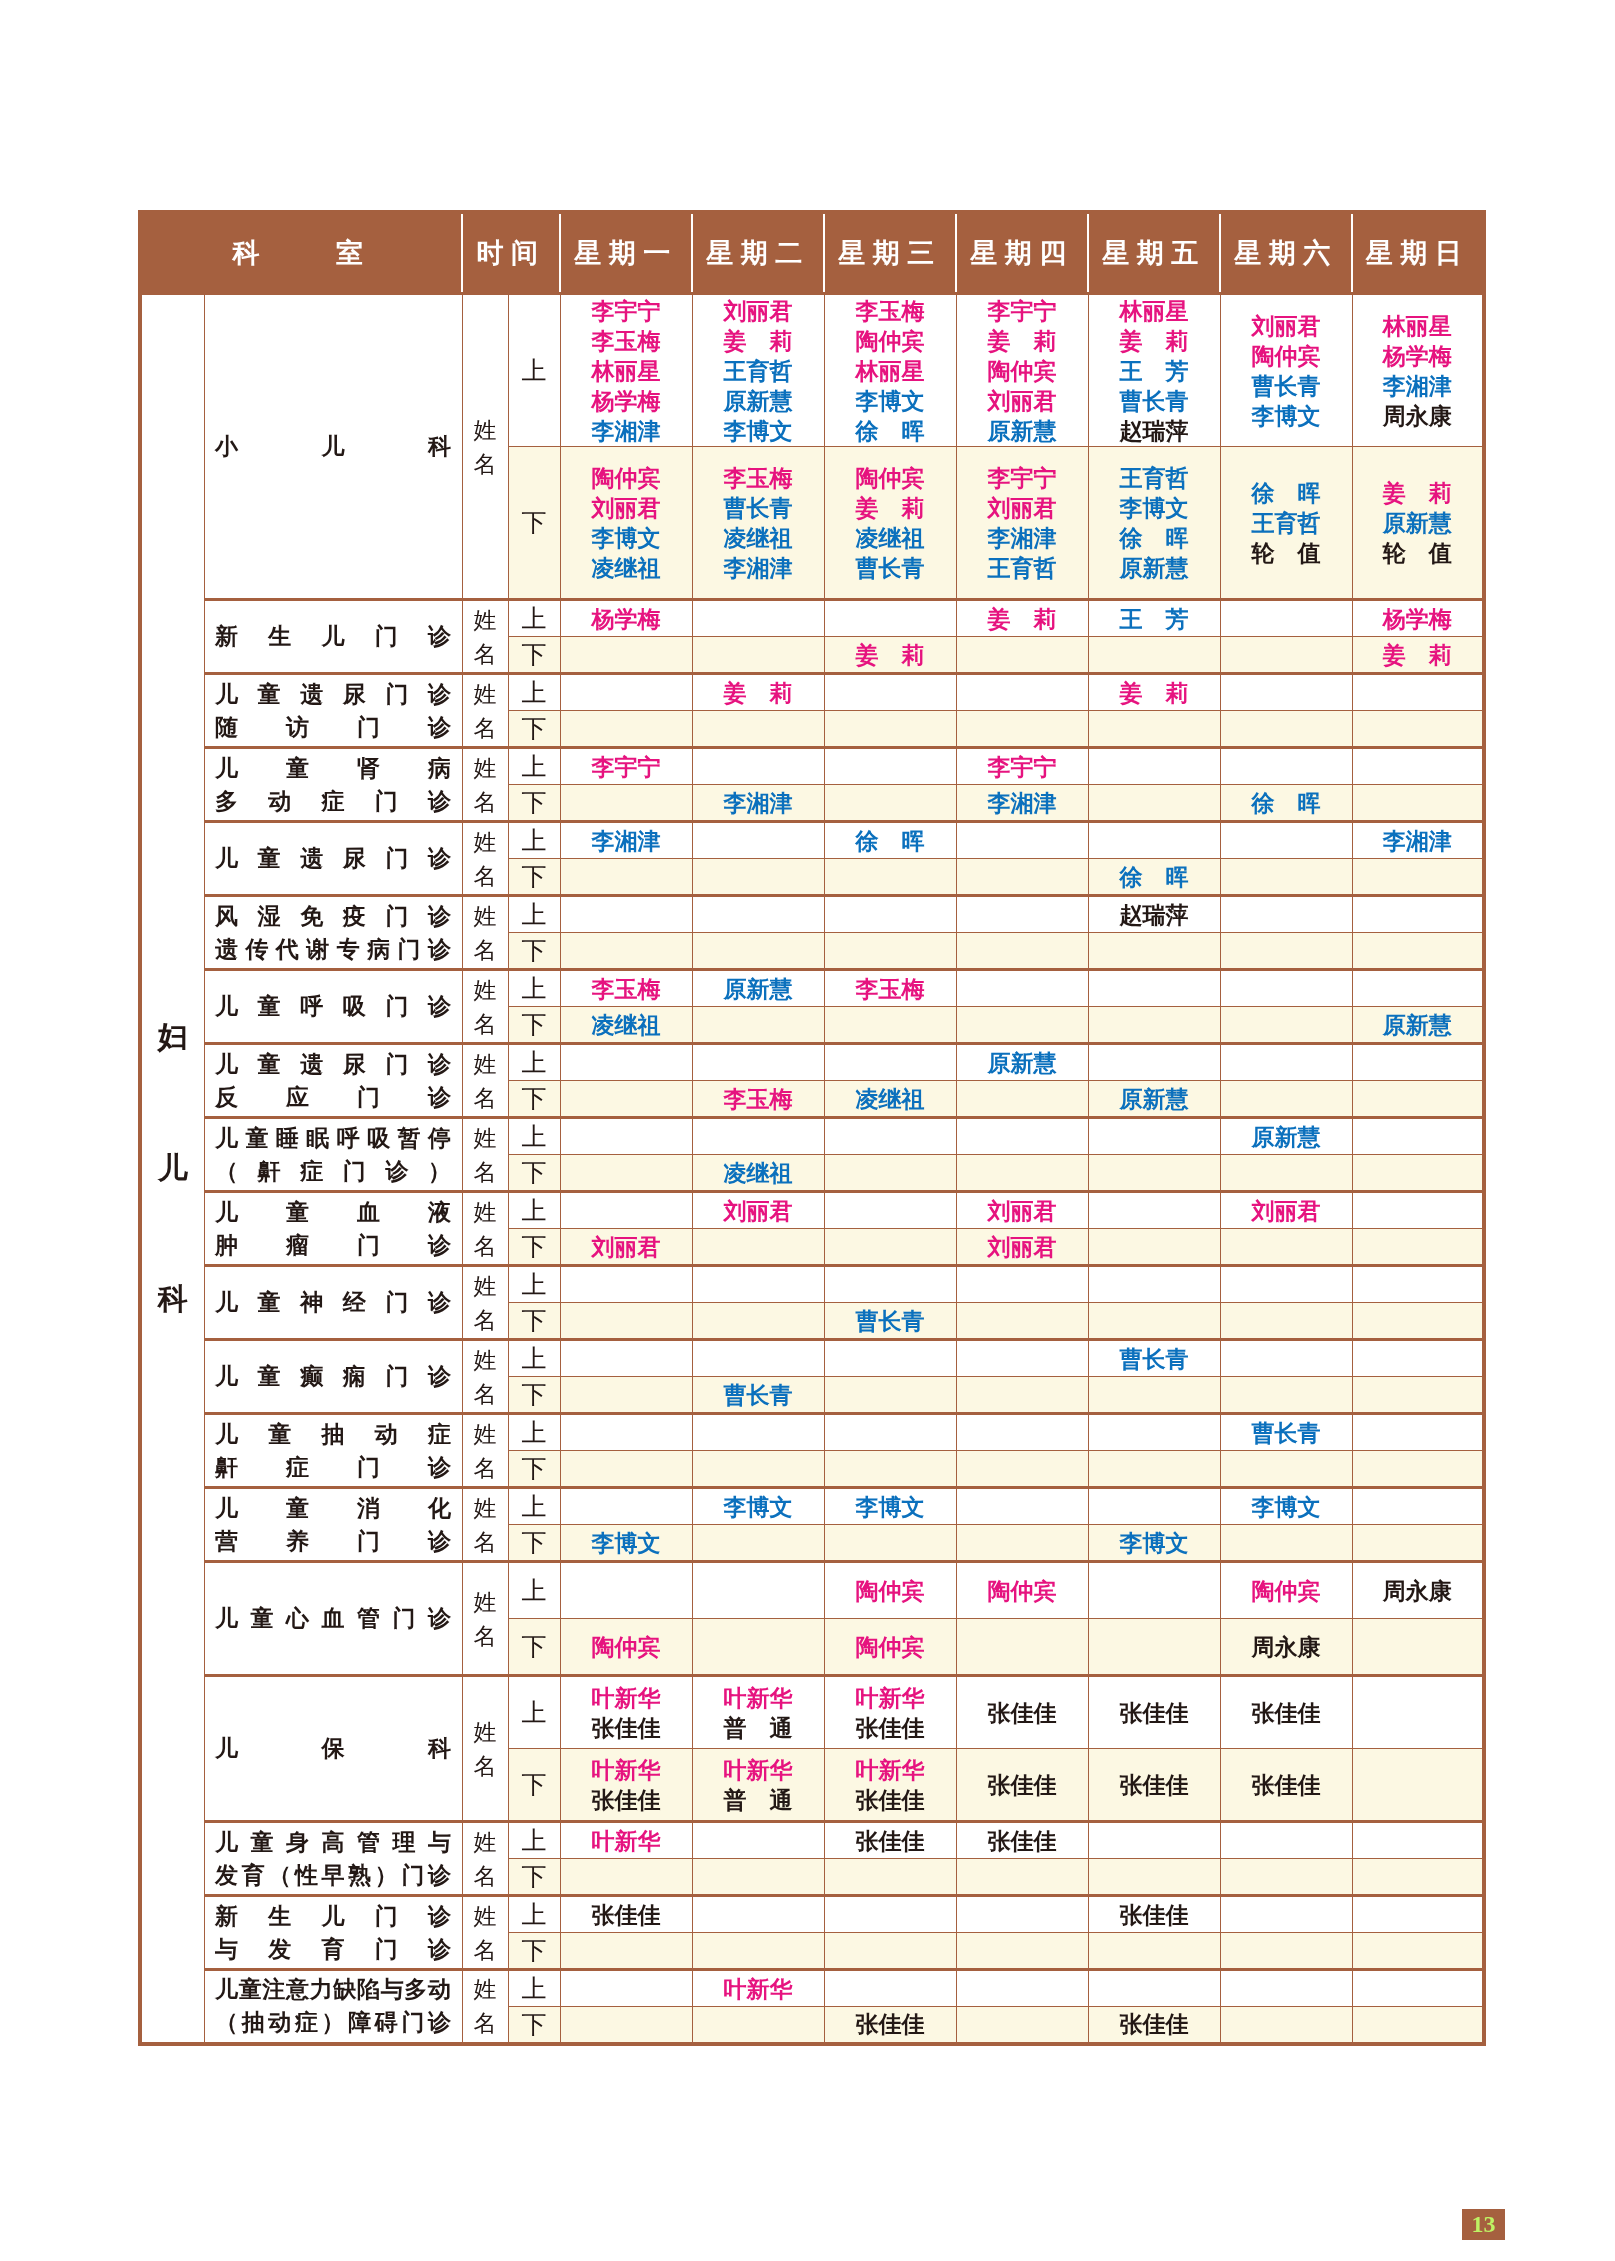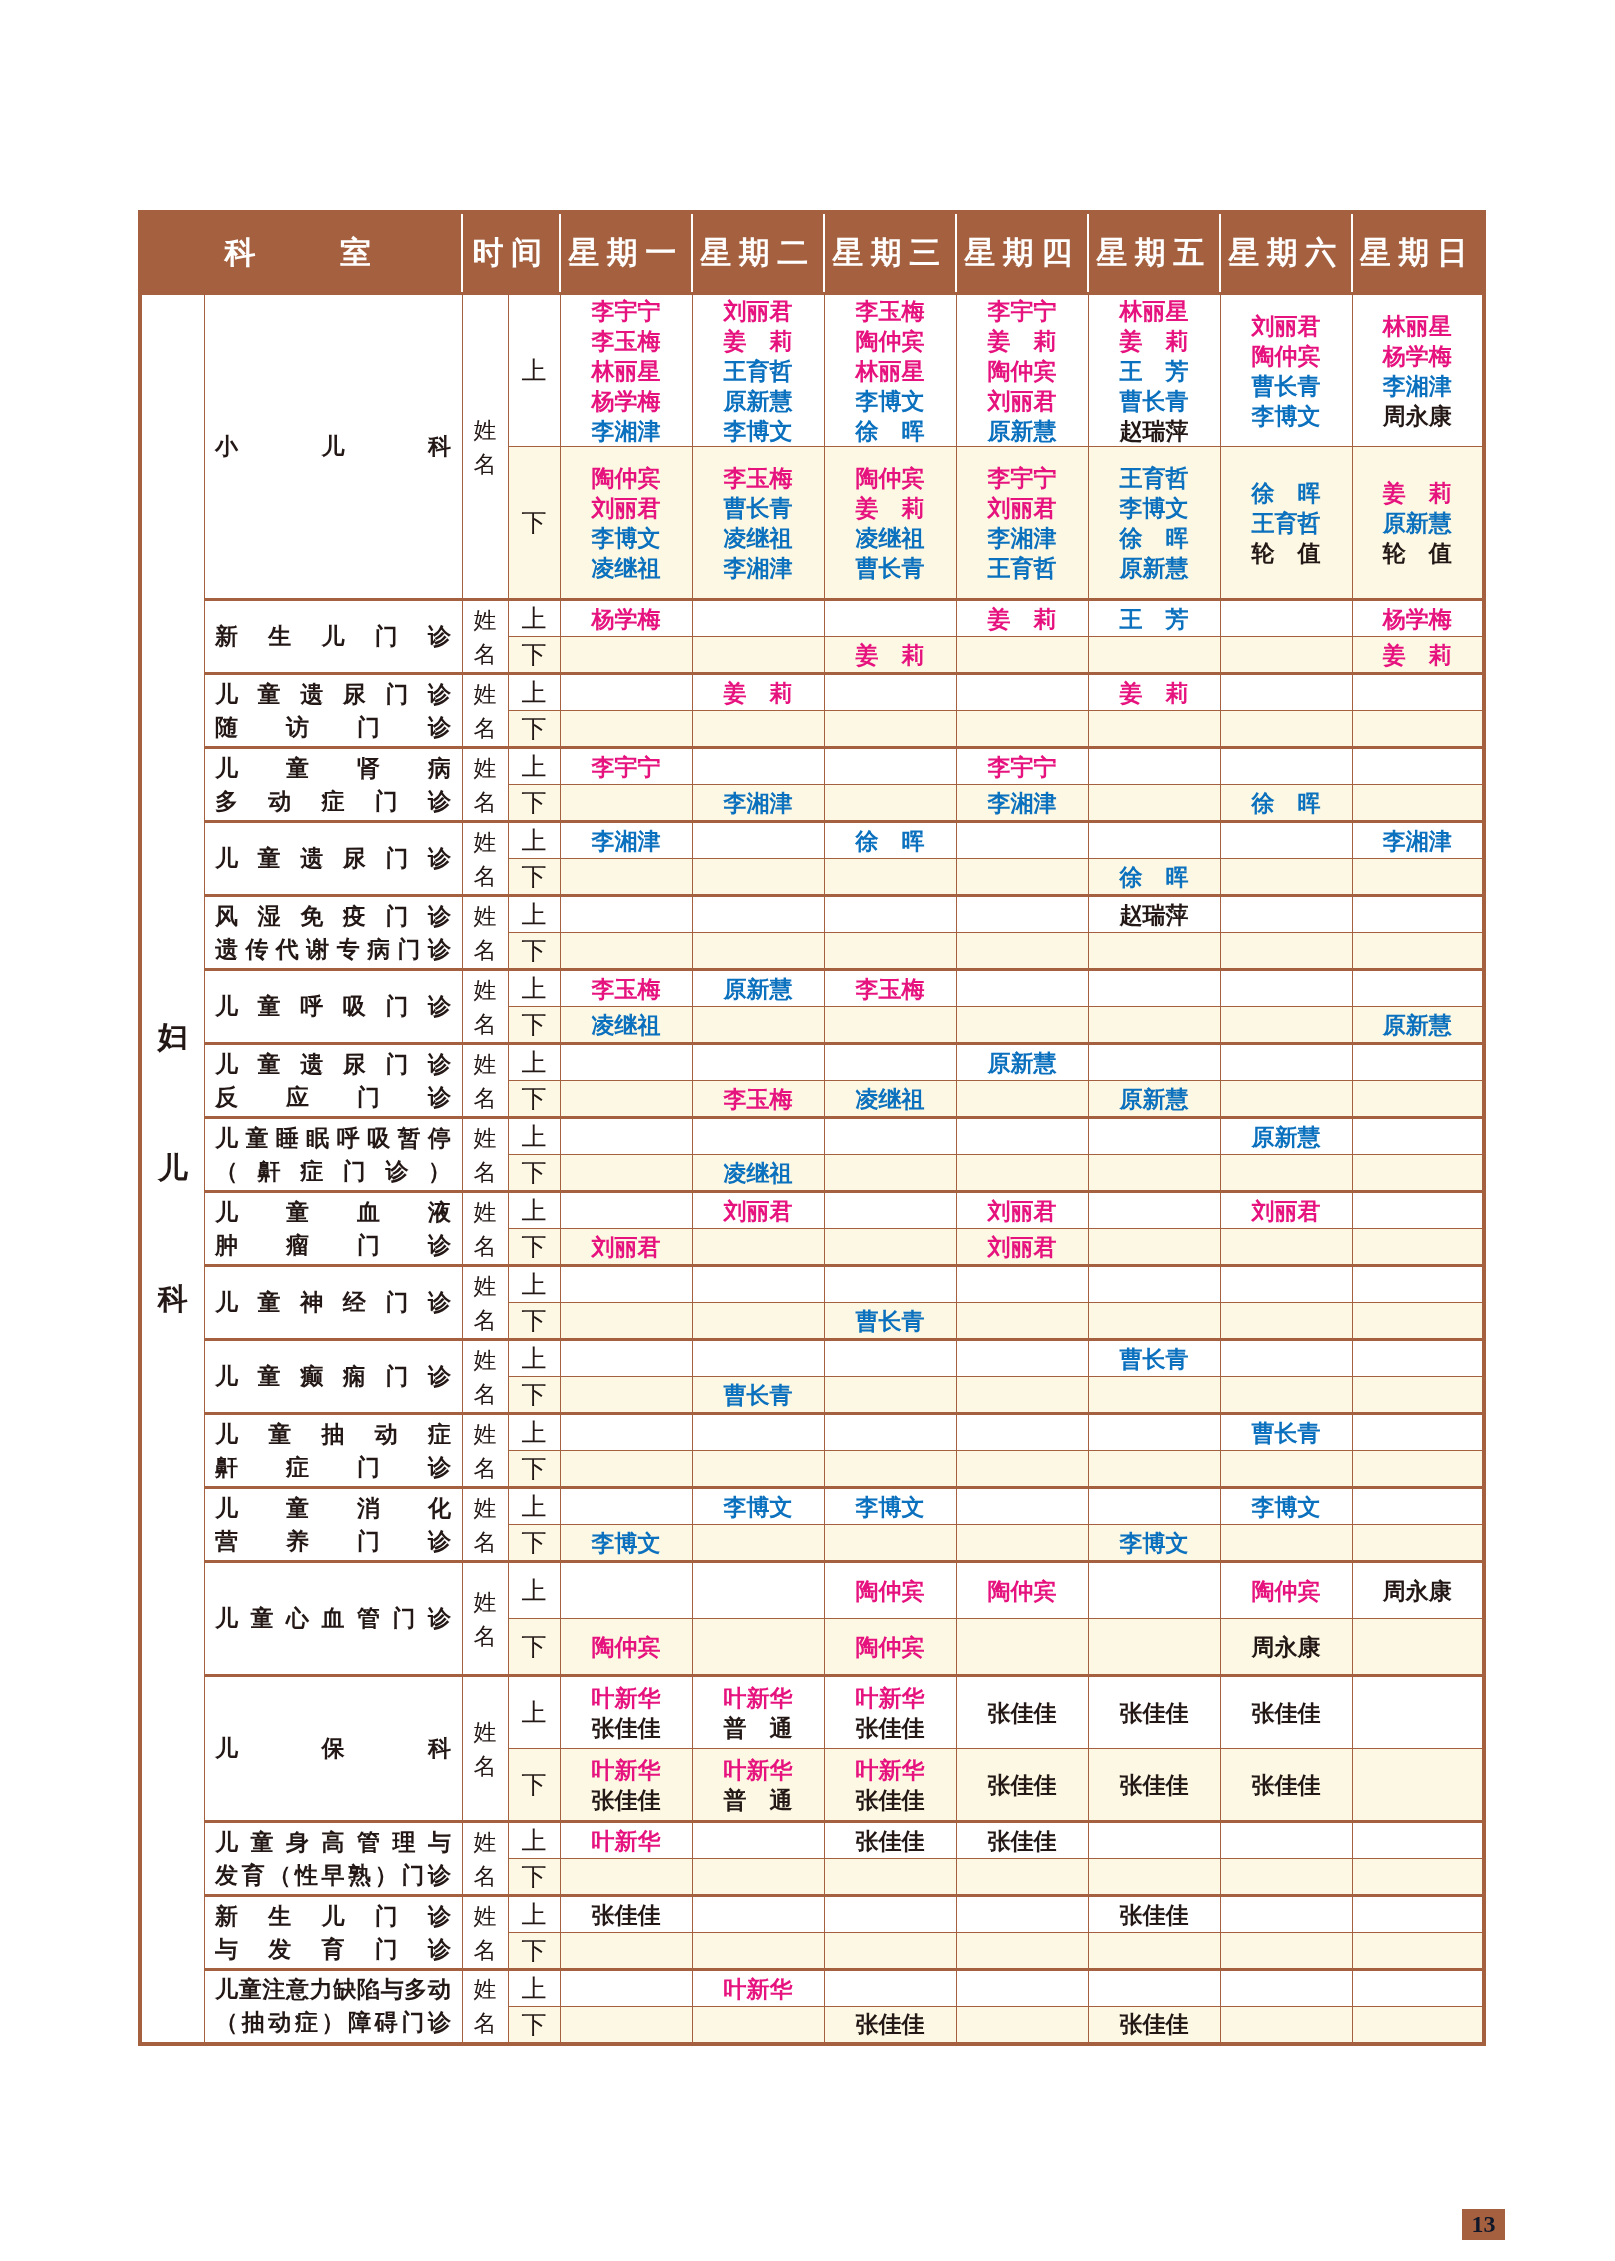--- a/index.html
+++ b/index.html
@@ -21,21 +21,21 @@
     border:1.5px solid #a5603f;
     text-align:center;
     vertical-align:middle;
     padding:0;
     overflow:hidden;
   }
   
   table.sched thead th{
     background:#a5603f;
     color:#ffffff;
-    font-size:31px;
+    font-size:27px;
     font-weight:bold;
     height:78px;
     letter-spacing:7.5px;
     border:1.5px solid #a5603f;
     border-left:2.2px solid #ffffff;
     border-bottom:3.7px solid #a5603f;
   }
   table.sched thead th:first-child{border-left:1.5px solid #a5603f;}
   
   col.c-side{width:64px;}
@@ -77,21 +77,21 @@
   .doc{line-height:30px;white-space:pre;}
   .c-pink{color:#e6137f;}
   .c-blue{color:#0b70bd;}
   .c-black{color:#231815;}
   
   #page-num{
     position:absolute;
     right:111px;bottom:21px;
     width:43px;height:31px;
     background:#a5603f;
-    color:#0f172a;
+    color:#bef264;
     font-family:"Liberation Serif",serif;
     font-size:24px;font-weight:bold;
     display:flex;align-items:center;justify-content:center;
   }
 </style>
 </head>
 <body>
 
 <div id="page">
   <div id="sched-wrap">

